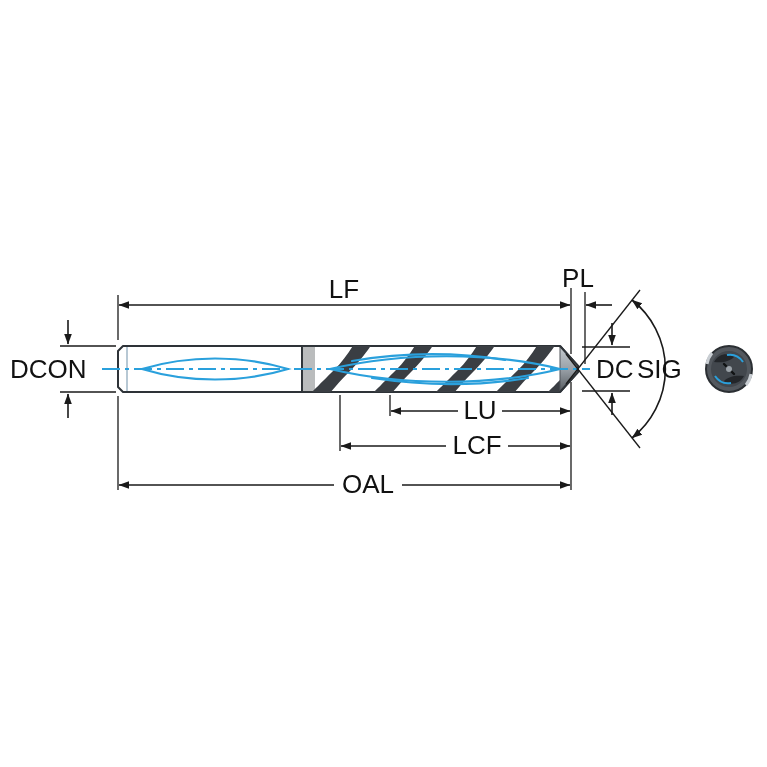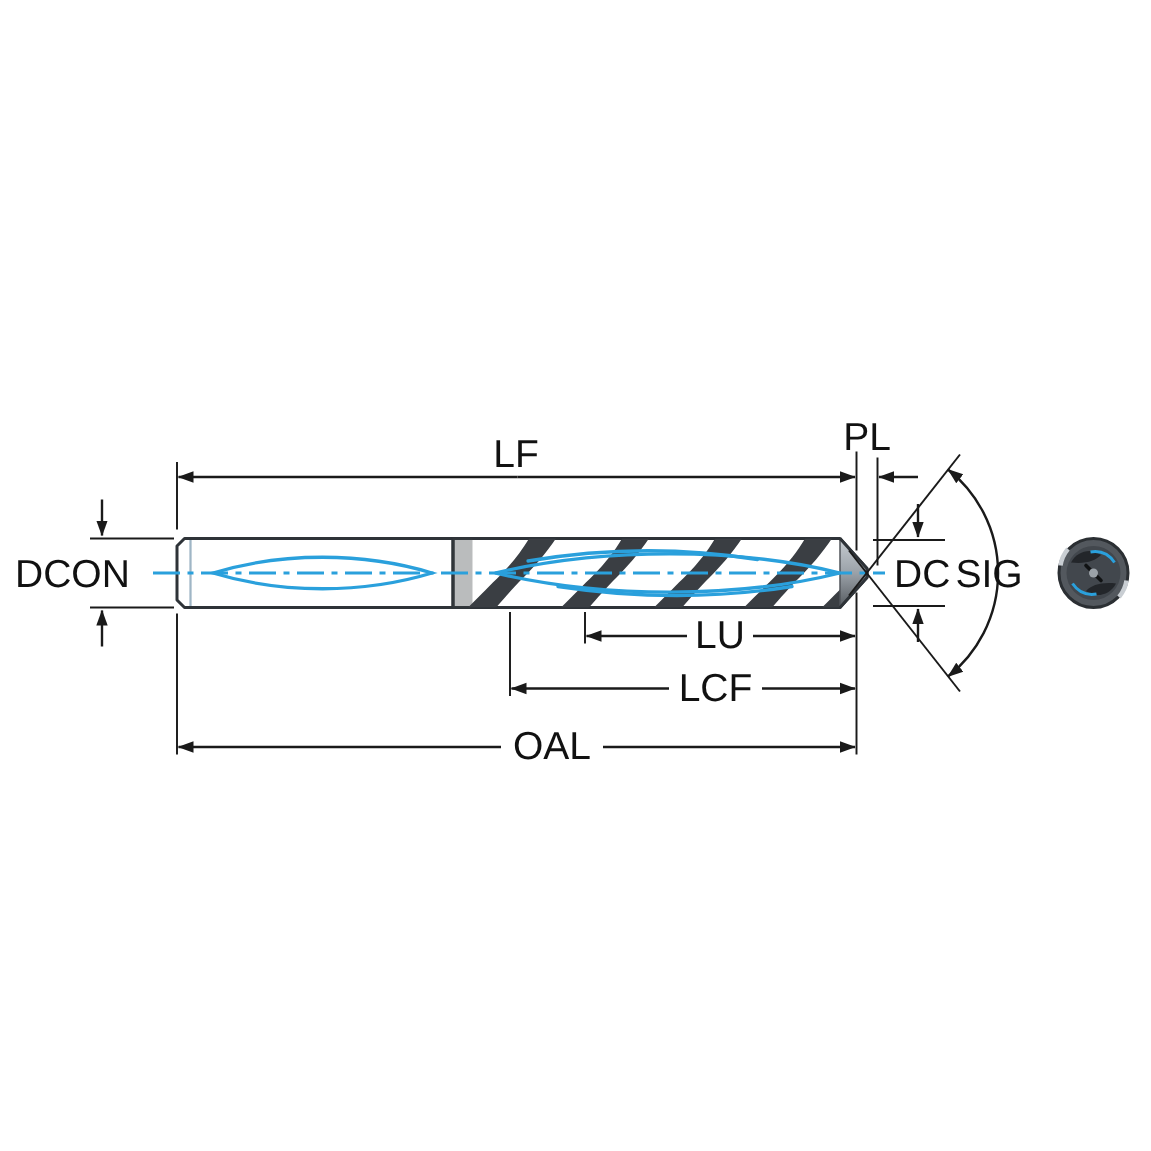--- a/index.html
+++ b/index.html
@@ -1,18 +1,18 @@
 <!DOCTYPE html>
 <html style="--accent-blue: #2AA0DC; --dim: #1A1A1A;"><head>
 <meta charset="utf-8">
 <style>
   :root { --accent-blue:#2AA0DC; --dim:#1a1a1a; }
   * { margin:0; padding:0; box-sizing:border-box; }
   html,body { background:#ffffff; }
-  .stage { width:767px; height:671px; margin:15px auto; background:#ffffff; position:relative; overflow:hidden; }
+  .stage { width:767px; height:671px; margin:2px auto; background:#ffffff; position:relative; overflow:hidden; }
   svg { display:block; }
   .dim-line  { stroke:var(--dim); stroke-width:1.6; fill:none; }
   .ext-line  { stroke:var(--dim); stroke-width:1.3; fill:none; }
   .arrowhead { fill:var(--dim); }
   .dim-text  { font-family:"Liberation Sans", sans-serif; font-size:26px; fill:#111; }
   .blue-line { stroke:var(--accent-blue); fill:none; }
   .outline   { stroke:#2e3338; fill:none; }
 </style>
 </head>
 <body>

